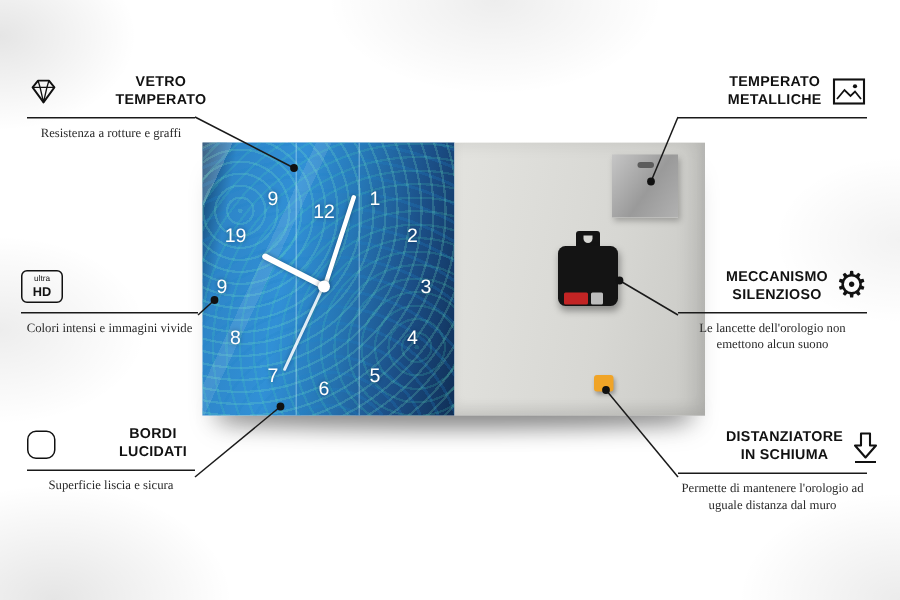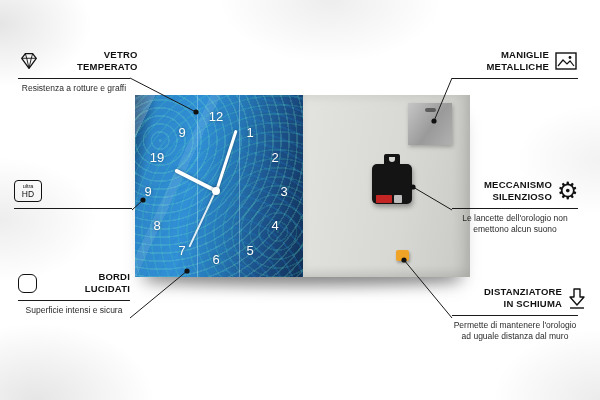--- a/index.html
+++ b/index.html
@@ -51,50 +51,50 @@
   .hanger{position:absolute;left:81px;top:59px;width:16px;height:11px;background:#141414;border-radius:2px 2px 0 0;}
   .hanger-hole{position:absolute;left:5px;top:3px;width:6px;height:5px;background:#d7d7d3;border-radius:0 0 3px 3px;}
   .battery{position:absolute;left:73px;top:100px;width:16px;height:8px;background:#c32424;border-radius:1px;}
   .battery-contact{position:absolute;left:91px;top:100px;width:8px;height:8px;background:#bdbdbd;border-radius:1px;}
   .foam-spacer{position:absolute;left:93px;top:155px;width:13px;height:11px;background:#f0a427;
     border-radius:2px;box-shadow:1px 2px 3px rgba(0,0,0,.3);}
   
   .callout{position:absolute;color:#111;}
   .callout .row{display:flex;align-items:center;gap:5px;border-bottom:1px solid #1a1a1a;
     padding-bottom:4px;min-height:26px;}
-  .callout .title{flex:1;text-align:right;font-weight:bold;font-size:9.5px;line-height:1.3;
+  .callout .title{flex:1;text-align:center;font-weight:bold;font-size:9.5px;line-height:1.3;
     letter-spacing:.2px;color:#111;margin-left:32px;}
-  .callout .subtitle{margin-top:4px;text-align:center;font-size:8.5px;line-height:1.35;color:#2a2a2a;}
+  .callout .subtitle{margin-top:4px;text-align:center;font-size:8.5px;line-height:1.35;color:#2a2a2a;font-family:Liberation Serif, serif;}
   .icon{flex:0 0 auto;display:flex;align-items:center;justify-content:center;color:#111;}
   .ultra-hd{width:26px;height:20px;border:1.3px solid #111;border-radius:4px;display:flex;
     flex-direction:column;align-items:center;justify-content:center;line-height:1;}
-  .ultra-hd .u{font-size:5.5px;} .ultra-hd .hd{font-size:8.5px;font-weight:normal;}
+  .ultra-hd .u{font-size:5.5px;} .ultra-hd .hd{font-size:8.5px;font-weight:bold;}
   .rounded-edge{width:17px;height:17px;border:1.4px solid #111;border-radius:6px;}
   .gear-glyph{font-size:24px;line-height:1;}
   .co-vetro{left:18px;top:48px;width:112px;}
   .co-stampa{left:14px;top:178px;width:118px;}
-  .co-bordi{left:18px;top:270px;width:112px;}
+  .co-bordi{left:18px;top:283px;width:112px;}
   .co-maniglie{left:452px;top:48px;width:126px;}
   .co-meccanismo{left:452px;top:178px;width:126px;}
   .co-distanziatore{left:452px;top:285px;width:126px;}
   .connectors{position:absolute;inset:0;pointer-events:none;}
 </style>
 </head>
 <body>
 
 <div class="stage">
 
   <div class="ground-shadow"></div>
 
   <div class="product">
     <div class="clock-front">
       <div class="seam s1"></div>
       <div class="seam s2"></div>
       <div class="glass-shine"></div>
-      <span class="num" style="left:81px;top:21px">12</span>
+      <span class="num" style="left:81px;top:46px">12</span>
       <span class="num" style="left:115px;top:37px">1</span>
       <span class="num" style="left:140px;top:62px">2</span>
       <span class="num" style="left:149px;top:96px">3</span>
       <span class="num" style="left:140px;top:130px">4</span>
       <span class="num" style="left:115px;top:155px">5</span>
       <span class="num" style="left:81px;top:164px">6</span>
       <span class="num" style="left:47px;top:155px">7</span>
       <span class="num" style="left:22px;top:130px">8</span>
       <span class="num" style="left:13px;top:96px">9</span>
       <span class="num" style="left:22px;top:62px">19</span>
@@ -148,35 +148,36 @@
 
   <div class="callout co-stampa">
     <div class="row">
       <span class="icon">
         <span class="ultra-hd">
           <span class="u">ultra</span>
           <span class="hd">HD</span>
         </span>
       </span>
     </div>
+    <div class="subtitle">Colori intensi e immagini vivide</div>
   </div>
 
   <div class="callout co-bordi">
     <div class="row">
       <span class="icon">
         <span class="rounded-edge"></span>
       </span>
       <span class="title">BORDI LUCIDATI</span>
     </div>
-    <div class="subtitle">Superficie intensi e sicura</div>
+    <div class="subtitle">Superficie liscia e sicura</div>
   </div>
 
   <div class="callout co-maniglie">
     <div class="row">
-      <span class="title">MANIGLIE METALLICHE</span>
+      <span class="title">TEMPERATO METALLICHE</span>
       <span class="icon">
         <svg width="24" height="20" viewBox="0 0 24 20">
           <rect x="2" y="2" width="20" height="16" fill="none" stroke="#111" stroke-width="1.4"></rect>
           <path d="M4 15 L9 9 L13 13 L16 10 L20 15" fill="none" stroke="#111" stroke-width="1.2"></path>
           <circle cx="16" cy="6.5" r="1.4" fill="#111"></circle>
         </svg>
       </span>
     </div>
   </div>
 

